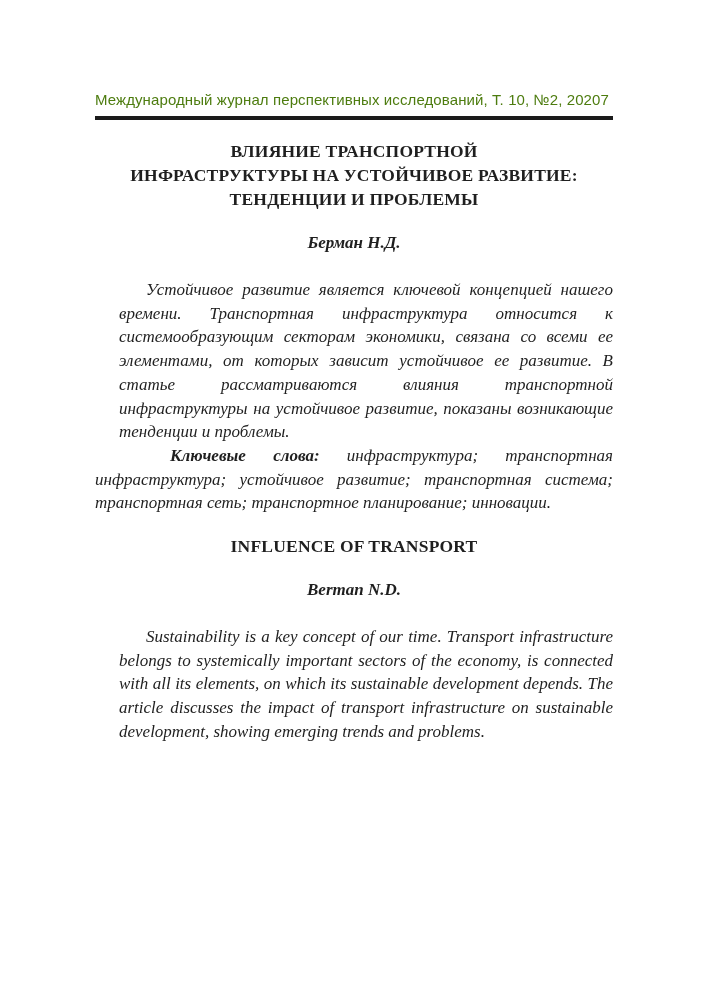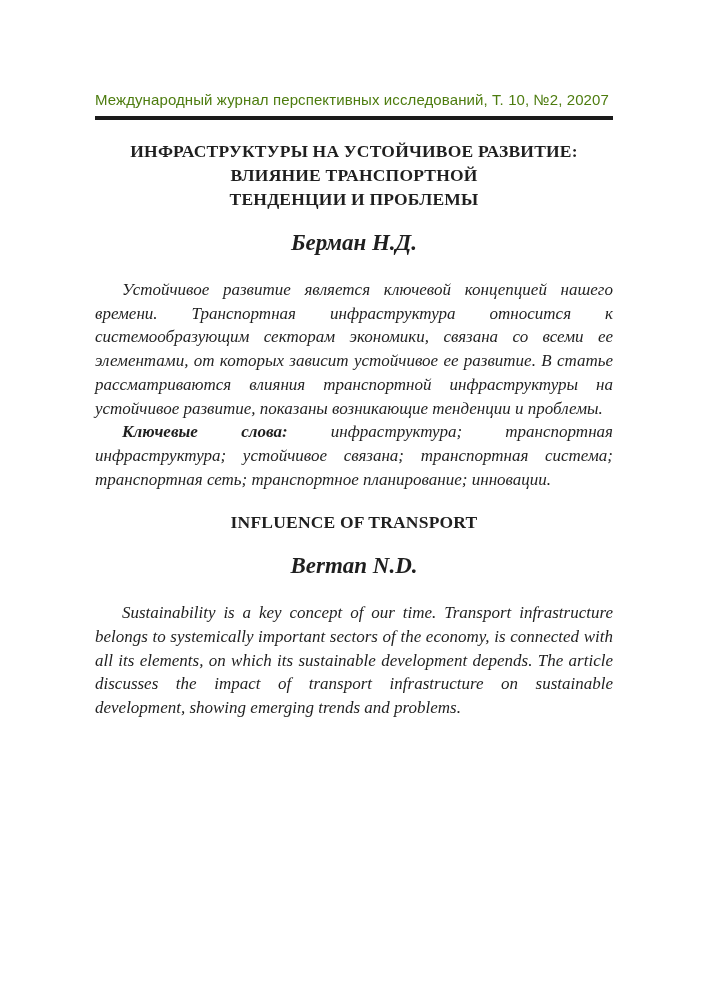--- a/index.html
+++ b/index.html
@@ -52,60 +52,60 @@
     font-weight: bold;
     font-size: 17.5px;
     line-height: 24px;
     letter-spacing: 0.2px;
   }
   .author {
     margin-top: 20px;
     text-align: center;
     font-weight: bold;
     font-style: italic;
-    font-size: 23px;
+    font-size: 17px;
     line-height: 24px;
   }
   .para {
     margin: 0;
     text-align: justify;
     text-indent: 27px;
     font-style: italic;
     font-size: 17px;
     line-height: 23.7px;
     hyphens: none;
   }
-  .para.gap { margin-top: 23px; }
-  .kw-label { font-weight: bold; }
+  .para.gap { margin-top: 23px; margin-left: 24px; }
+  .kw-label { font-weight: bold; margin-left: 48px; }
 </style>
 </head>
 <body>
 
 <div class="page">
   <div class="col">
 
     <div class="running-head">
       <span>Международный журнал перспективных исследований, Т. 10, №2, 2020</span>
       <span>7</span>
     </div>
 
     <div class="rule"></div>
 
 
     <div class="title">
+      <div>ВЛИЯНИЕ ТРАНСПОРТНОЙ</div>
       <div>ИНФРАСТРУКТУРЫ НА УСТОЙЧИВОЕ РАЗВИТИЕ:</div>
-      <div>ВЛИЯНИЕ ТРАНСПОРТНОЙ</div>
       <div>ТЕНДЕНЦИИ И ПРОБЛЕМЫ</div>
     </div>
 
     <div class="author">Берман Н.Д.</div>
 
     <p class="para gap"><span>Устойчивое развитие является ключевой концепцией нашего времени. Транспортная инфраструктура относится к системообразующим секторам экономики, связана со всеми ее элементами, от которых зависит устойчивое ее развитие. В статье рассматриваются влияния транспортной инфраструктуры на устойчивое развитие, показаны возникающие тенденции и проблемы.</span></p>
 
-    <p class="para"><span class="kw-label">Ключевые слова:</span><span> инфраструктура; транспортная инфраструктура; устойчивое связана; транспортная система; транспортная сеть; транспортное планирование; инновации.</span></p>
+    <p class="para"><span class="kw-label">Ключевые слова:</span><span> инфраструктура; транспортная инфраструктура; устойчивое развитие; транспортная система; транспортная сеть; транспортное планирование; инновации.</span></p>
 
     <div class="title">
       <div>INFLUENCE OF TRANSPORT</div>
     </div>
 
     <div class="author">Berman N.D.</div>
 
     <p class="para gap"><span>Sustainability is a key concept of our time. Transport infrastructure belongs to systemically important sectors of the economy, is connected with all its elements, on which its sustainable development depends. The article discusses the impact of transport infrastructure on sustainable development, showing emerging trends and problems.</span></p>
 
 

